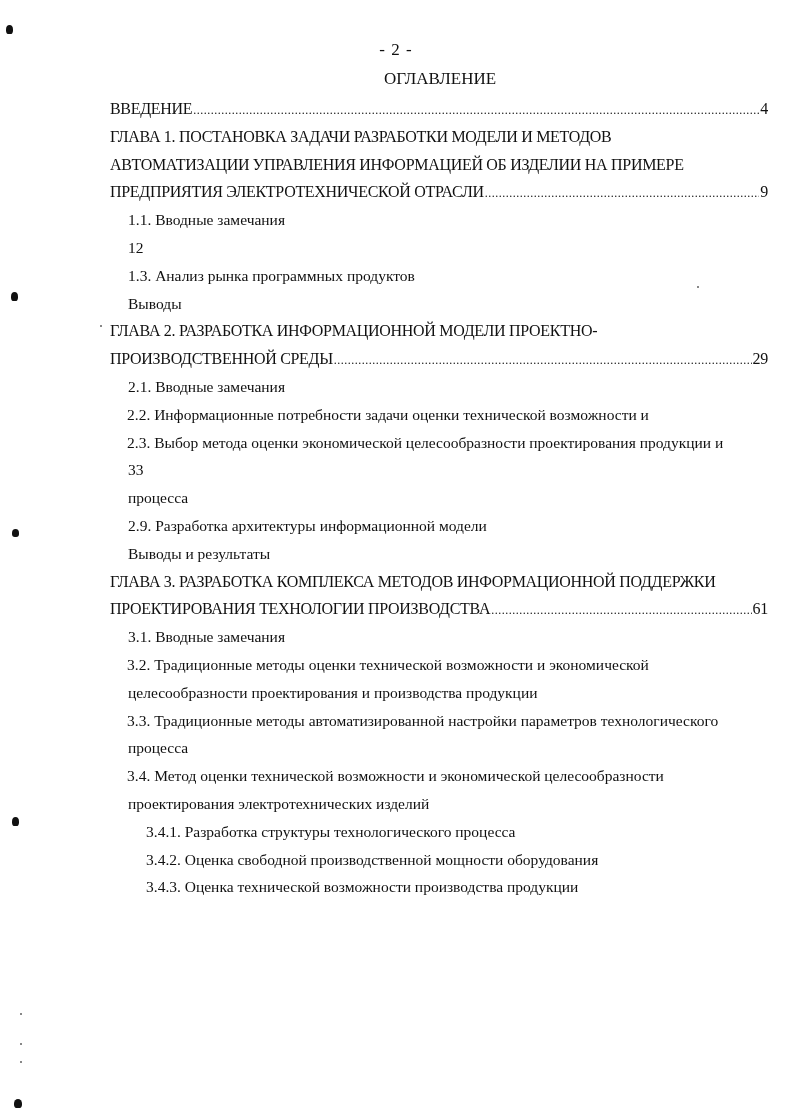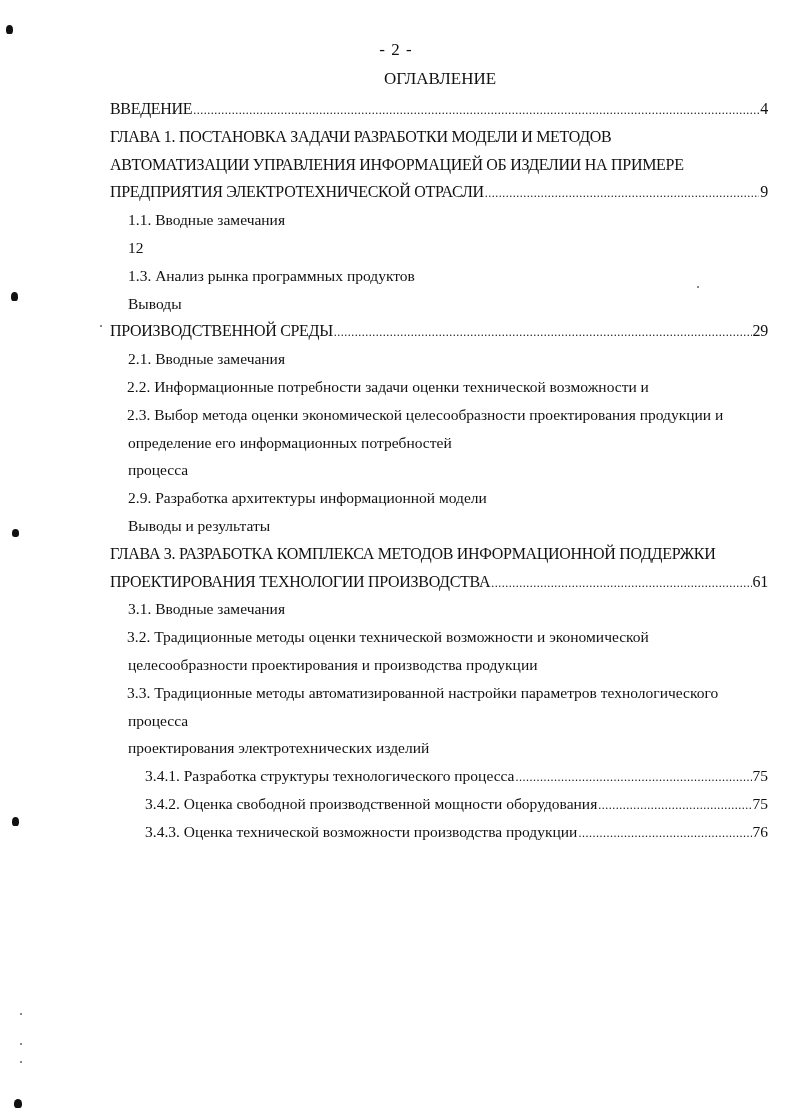--- a/index.html
+++ b/index.html
@@ -42,21 +42,21 @@
       height: 27.8px;
       line-height: 27.8px;
       font-size: 15.5px;
       white-space: nowrap;
       display: flex;
       align-items: baseline;
       overflow: hidden;
     }
     .line.chapter { font-size: 16px; letter-spacing: -0.3px; }
     .line.l1 { padding-left: 17px; flex-direction: column; }
-    .line.l2 { padding-left: 35px; }
+    .line.l2 { padding-left: 35px; flex-direction: column; }
     .line .text { flex: 0 0 auto; text-align: center; }
     .line .dots {
       flex: 1 1 auto;
       overflow: hidden;
       margin: 0 1px;
       font-size: 12px;
       letter-spacing: 0.5px;
     }
     .line .dots::before {
       content: "..............................................................................................................................................................................................................................................................................";
@@ -121,37 +121,39 @@
       <span class="text">1.3. Анализ рынка программных продуктов</span>
       <span class="dots"></span>
       <span class="page">21</span>
     </div>
     <div class="line l1">
       <span class="text">Выводы</span>
       <span class="dots"></span>
       <span class="page">26</span>
     </div>
     <div class="line chapter">
+      <span class="text">ГЛАВА 2. РАЗРАБОТКА ИНФОРМАЦИОННОЙ МОДЕЛИ ПРОЕКТНО-</span>
+    </div>
+    <div class="line chapter">
       <span class="text">ПРОИЗВОДСТВЕННОЙ СРЕДЫ </span>
       <span class="dots"></span>
       <span class="page">29</span>
     </div>
     <div class="line l1">
       <span class="text">2.1. Вводные замечания </span>
       <span class="dots"></span>
       <span class="page">29</span>
     </div>
     <div class="line l1">
       <span class="text">2.2. Информационные потребности задачи оценки технической возможности и</span>
     </div>
     <div class="line l1">
       <span class="text">2.3. Выбор метода оценки экономической целесообразности проектирования продукции и</span>
     </div>
     <div class="line l1" style="padding-left: 17px;">
-      <span class="text">определение его информационных потребностей </span>
       <span class="dots"></span>
       <span class="page">33</span>
     </div>
     <div class="line l1" style="padding-left: 17px;">
       <span class="text">процесса </span>
       <span class="dots"></span>
       <span class="page">35</span>
     </div>
     <div class="line l1">
       <span class="text">2.9. Разработка архитектуры информационной модели</span>
@@ -185,20 +187,23 @@
       <span class="page">44</span>
     </div>
     <div class="line l1">
       <span class="text">3.3. Традиционные методы автоматизированной настройки параметров технологического</span>
     </div>
     <div class="line l1" style="padding-left: 17px;">
       <span class="text">процесса </span>
       <span class="dots"></span>
       <span class="page">67</span>
     </div>
+    <div class="line l1">
+      <span class="text">3.4. Метод оценки технической возможности и экономической целесообразности</span>
+    </div>
     <div class="line l1" style="padding-left: 17px;">
       <span class="text">проектирования электротехнических изделий</span>
       <span class="dots"></span>
       <span class="page">71</span>
     </div>
     <div class="line l2">
       <span class="text">3.4.1. Разработка структуры технологического процесса</span>
       <span class="dots"></span>
       <span class="page">75</span>
     </div>

